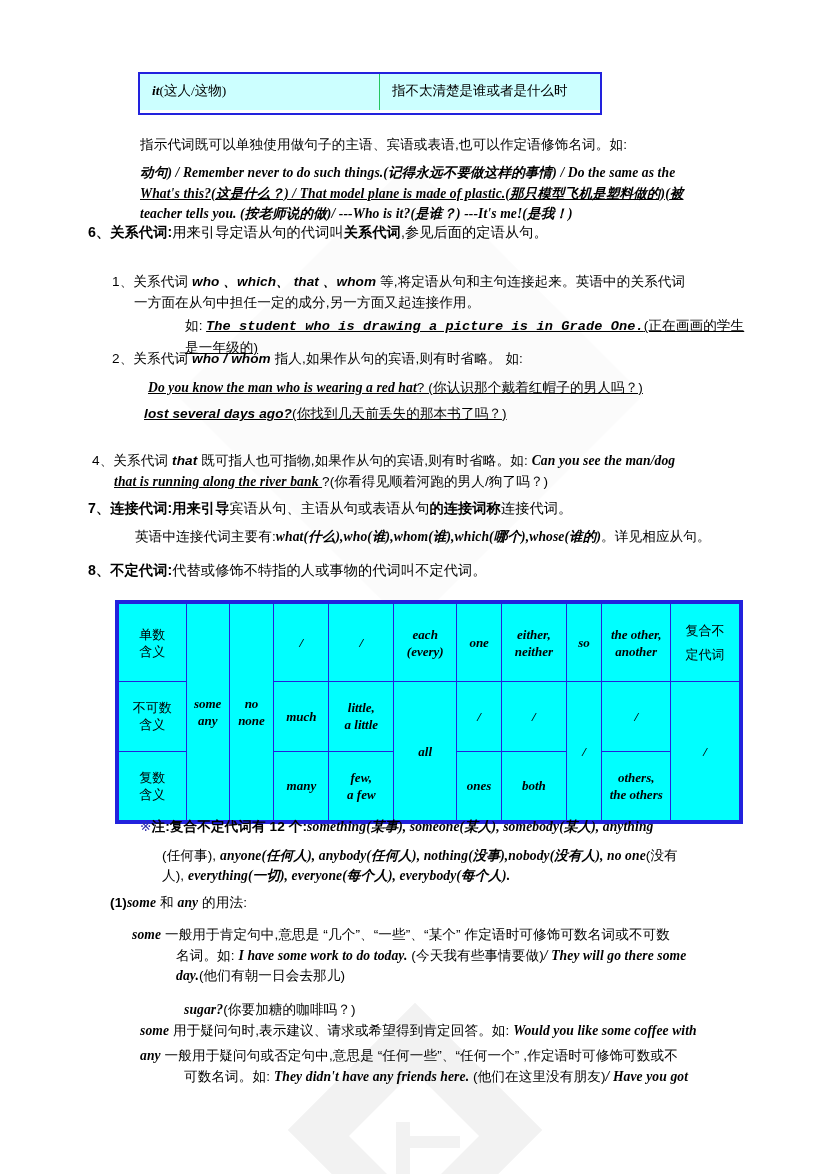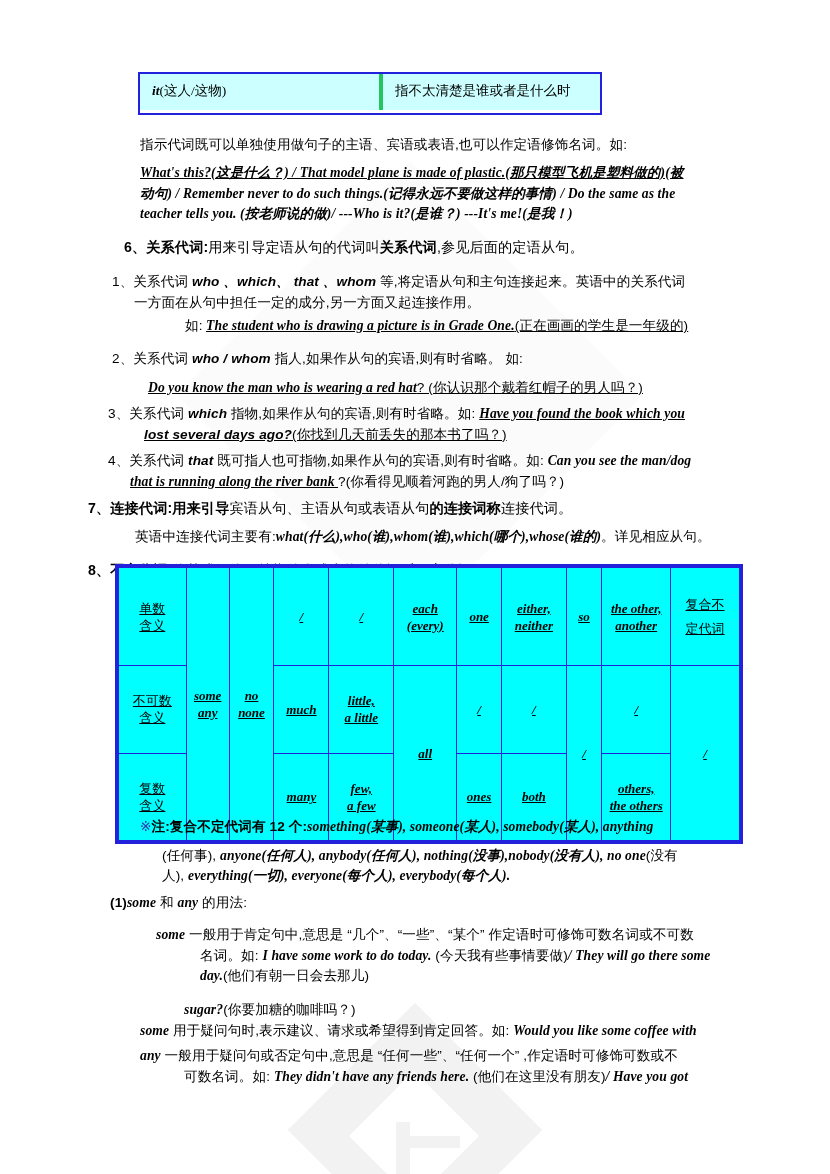--- a/index.html
+++ b/index.html
@@ -114,27 +114,26 @@
   .b  { font-weight: bold; }
   .u  { text-decoration: underline; }
   .iu { font-style: italic; font-weight: bold; text-decoration: underline; }
   .cnu { text-decoration: underline; }
   .hdr { font-weight: bold; font-size: 14.2px; }
 
   
   .tbl-wrap {
     position: absolute;
     left: 115px;
-    top: 564px;
+    top: 600px;
     width: 628px;
-    height: 280px;
+    height: 224px;
     border: 3px solid #2222dd;
     box-sizing: border-box;
     background: #00ffff;
-    text-decoration: underline;
   }
   table.grid {
     width: 100%;
     height: 100%;
     border-collapse: collapse;
     table-layout: fixed;
   }
   table.grid td {
     border: 1px solid #2222dd;
     text-align: center;
@@ -176,77 +175,74 @@
     <div class="wm-bar-a"></div>
     <div class="wm-bar-b"></div>
   </div>
 
   <div class="content">
 
   <div class="tbl-it-outer"></div>
   <table class="tbl-it" style="left:140px; top:74px; width:460px; border:none;">
     <tbody>
           <tr>
-      <td class="c1" style="border:none; border-right:4px solid #22c55e;">
+      <td class="c1" style="border:none; border-right:1px solid #22c55e;">
         <span class="i">it</span><span>(这人/这物)</span>
       </td>
       <td style="border:none; font-family:'Liberation Sans','DejaVu Sans',sans-serif;">指不太清楚是谁或者是什么时</td>
     </tr>
   </tbody>
       </table>
 
   <div class="p" style="left:140px; top:135px; width:600px; font-family:'Liberation Sans','DejaVu Sans',sans-serif;">指示代词既可以单独使用做句子的主语、宾语或表语,也可以作定语修饰名词。如:</div>
 
   <div class="p" style="left:140px; top:163px; width:595px;">
     <div>
+      <span class="i">动句) / Remember never to do such things.(记得永远不要做这样的事情) / Do the same as the</span>
+    </div>
+    <div>
       <span class="iu">What's this?(这是什么？) / That model plane is made of plastic.(那只模型飞机是塑料做的)(被</span>
     </div>
     <div>
-      <span class="i">动句) / Remember never to do such things.(记得永远不要做这样的事情) / Do the same as the</span>
-    </div>
-    <div>
       <span class="i">teacher tells you. (按老师说的做)/ ---Who is it?(是谁？) ---It's me!(是我！)</span>
     </div>
   </div>
 
-  <div class="p hdr" style="left:88px; top:237px; width:660px; font-family:'Liberation Sans','DejaVu Sans',sans-serif;margin-left:36px;">
+  <div class="p hdr" style="left:88px; top:222px; width:660px; font-family:'Liberation Sans','DejaVu Sans',sans-serif;">
     <span>6、</span><span>关系代词:</span><span style="font-weight:normal">用来引导定语从句的代词叫</span><span>关系代词</span><span style="font-weight:normal">,参见后面的定语从句。</span>
   </div>
 
   <div class="p" style="left:112px; top:272px; width:625px; font-family:'Liberation Sans','DejaVu Sans',sans-serif;">
     <div>
       <span>1、</span><span>关系代词 </span><span class="i">who 、which、 that 、whom </span><span>等,将定语从句和主句连接起来。英语中的关系代词</span>
     </div>
     <div style="padding-left:22px;">
       <span>一方面在从句中担任一定的成分,另一方面又起连接作用。</span>
     </div>
   </div>
   <div class="p" style="left:185px; top:316px; width:560px;">
     <span style="font-family:'Liberation Sans','DejaVu Sans',sans-serif;">如:</span>
     <span class="i">
-      <span style="text-decoration:underline;">The student who is drawing a picture is in Grade One.</span></span><span class="cnu" style="font-family:'Liberation Sans','DejaVu Sans',sans-serif;">(正在画画的学生是一年级的)</span>
+      <span style="text-decoration:underline;font-family:Liberation Mono, monospace;">The student who is drawing a picture is in Grade One.</span></span><span class="cnu" style="font-family:'Liberation Sans','DejaVu Sans',sans-serif;">(正在画画的学生是一年级的)</span>
   </div>
 
   <div class="p" style="left:112px; top:349px; width:625px; font-family:'Liberation Sans','DejaVu Sans',sans-serif;">
     <span>2、</span><span>关系代词 </span><span class="i">who / whom </span><span>指人,如果作从句的宾语,则有时省略。 如:</span>
   </div>
   <div class="p" style="left:148px; top:378px; width:600px;">
     <span class="i u">Do you know the man who is wearing a red hat</span><span style="font-family:'Liberation Sans','DejaVu Sans',sans-serif;" class="cnu">? (你认识那个戴着红帽子的男人吗？)</span>
   </div>
 
   <div class="p" style="left:108px; top:404px; width:630px; font-family:'Liberation Sans','DejaVu Sans',sans-serif;">
-    <div>
-      <span>3、</span><span>关系代词 </span><span class="i">which </span><span> 指物,如果作从句的宾语,则有时省略。如: </span><span class="i" style="font-family:'Liberation Serif','DejaVu Serif',serif;"><span style="text-decoration:underline;">Have you found the book which you</span></span>
-    </div>
     <div style="padding-left:22px;">
       <span class="iu" style="font-family:Liberation Sans, sans-serif;margin-left:14px;">lost several days ago?</span><span class="cnu">(你找到几天前丢失的那本书了吗？)</span>
     </div>
   </div>
 
-  <div class="p" style="left:108px; top:451px; width:630px; font-family:'Liberation Sans','DejaVu Sans',sans-serif;">
+  <div class="p" style="left:92px; top:451px; width:630px; font-family:'Liberation Sans','DejaVu Sans',sans-serif;">
     <div>
       <span>4、</span><span>关系代词 </span><span class="i">that </span><span>既可指人也可指物,如果作从句的宾语,则有时省略。如: </span><span class="i" style="font-family:'Liberation Serif','DejaVu Serif',serif;">Can you see the man/dog</span>
     </div>
     <div style="padding-left:22px;">
       <span class="iu" style="font-family:'Liberation Serif','DejaVu Serif',serif;">that is running along the river bank </span><span>?(你看得见顺着河跑的男人/狗了吗？)</span>
     </div>
   </div>
 
   <div class="p hdr" style="left:88px; top:498px; width:660px; font-family:'Liberation Sans','DejaVu Sans',sans-serif;">
     <span>7、</span><span>连接代词:</span><span>用来引导</span><span style="font-weight:normal">宾语从句、主语从句或表语从句</span><span>的连接词称</span><span style="font-weight:normal">连接代词。</span>
@@ -360,21 +356,21 @@
     </div>
     <div style="padding-left:22px;">
       <span>人), </span><span class="i" style="font-family:'Liberation Serif','DejaVu Serif',serif;">everything(一切), everyone(每个人), everybody(每个人).</span>
     </div>
   </div>
 
   <div class="p" style="left:110px; top:893px; width:600px; font-family:'Liberation Sans','DejaVu Sans',sans-serif;">
     <span class="b">(1)</span><span class="i" style="font-family:'Liberation Serif','DejaVu Serif',serif;">some</span><span> 和  </span><span class="i" style="font-family:'Liberation Serif','DejaVu Serif',serif;">any</span><span> 的用法:</span>
   </div>
 
-  <div class="p" style="left:156px; top:925px; width:600px; font-family:'Liberation Sans','DejaVu Sans',sans-serif;">
+  <div class="p" style="left:132px; top:925px; width:600px; font-family:'Liberation Sans','DejaVu Sans',sans-serif;">
     <div>
       <span class="i" style="font-family:'Liberation Serif','DejaVu Serif',serif;">some</span><span> 一般用于肯定句中,意思是 “几个”、“一些”、“某个” 作定语时可修饰可数名词或不可数</span>
     </div>
     <div style="padding-left:44px;">
       <span>名词。如:  </span><span class="i" style="font-family:'Liberation Serif','DejaVu Serif',serif;margin-top:12px;">I have some work to do today.</span><span> (今天我有些事情要做)</span><span class="i" style="font-family:'Liberation Serif','DejaVu Serif',serif;">/ They will go there some</span>
     </div>
     <div style="padding-left:44px;">
       <span class="i" style="font-family:'Liberation Serif','DejaVu Serif',serif;">day.</span><span>(他们有朝一日会去那儿)</span>
     </div>
   </div>

